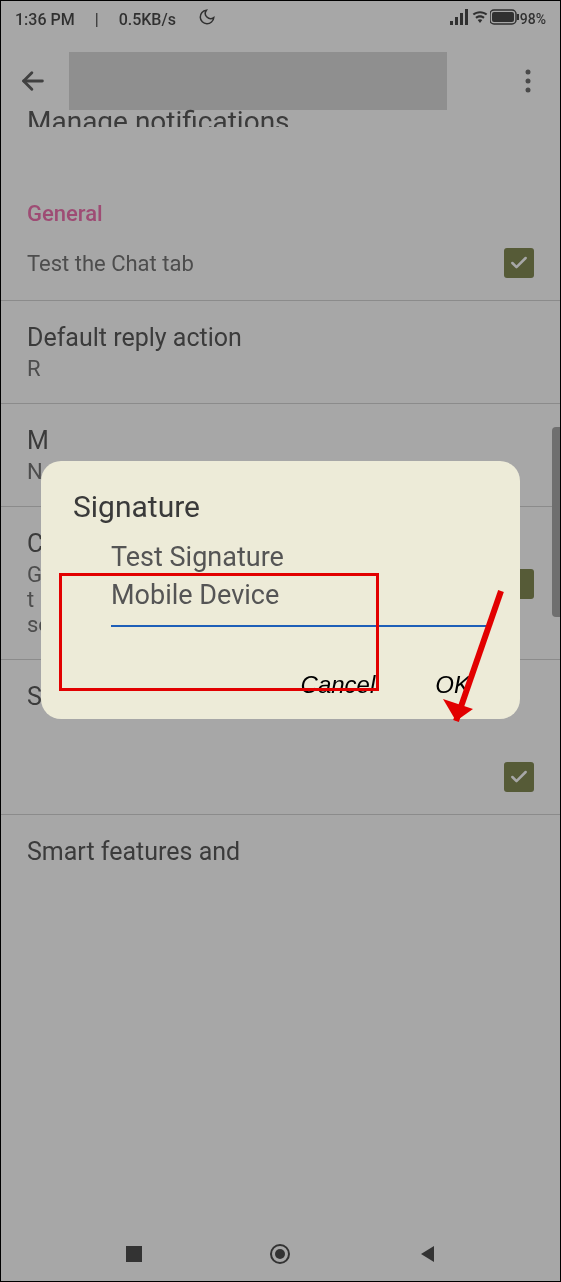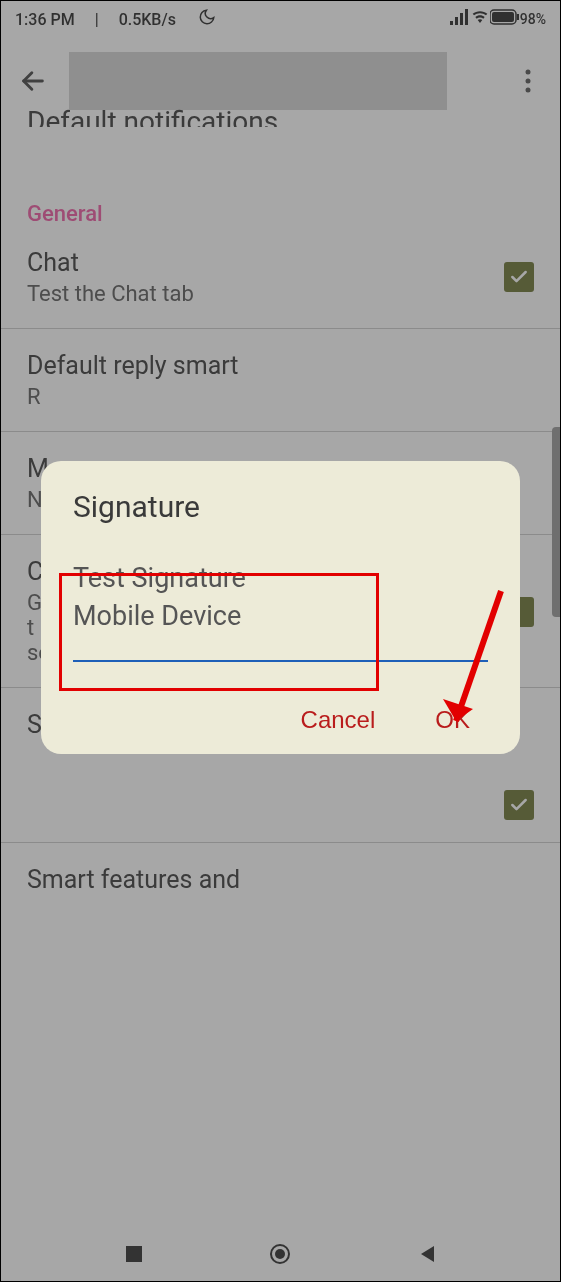--- a/index.html
+++ b/index.html
@@ -106,25 +106,26 @@
       right: 40px;
       top: 460px;
       background: #edebd8;
       border-radius: 20px;
       padding: 28px 32px 20px;
       z-index: 10;
     }
     .dialog-title {
       font-size: 30px;
       color: #3a3a3a;
-      margin-bottom: 36px;
+      margin-bottom: 15px;
     }
     .dialog-input-wrap {
       position: relative;
-      padding-bottom: 16px;
+      padding-bottom: 2px;
+      margin-left: 38px;
     }
     .dialog-input {
       width: 100%;
       border: none;
       background: transparent;
       font-size: 27px;
       color: #555;
       line-height: 1.4;
       font-family: inherit;
       resize: none;
@@ -141,25 +142,26 @@
     }
     .dialog-actions {
       display: flex;
       justify-content: flex-end;
       gap: 60px;
       margin-top: 46px;
       padding-right: 18px;
     }
     .dialog-btn {
       font-size: 24px;
-      color: #b91c1c;
+      color: #000000;
       font-weight: 500;
       background: none;
       border: none;
       cursor: pointer;
+      font-style: italic;
     }
     .annotation-box {
       position: absolute;
       border: 3px solid #e20000;
       pointer-events: none;
       z-index: 20;
     }
     .annotation-arrow {
       position: absolute;
       z-index: 20;
@@ -227,40 +229,39 @@
   <div class="more-btn">
     <svg width="6" height="24" viewBox="0 0 6 24" fill="#444">
         <circle cx="3" cy="3" r="2.5"></circle>
         <circle cx="3" cy="12" r="2.5"></circle>
         <circle cx="3" cy="21" r="2.5"></circle>
       </svg>
   </div>
 </div>
 
 <div class="content">
-  <div class="cut-header" style="transform:translateY(-14px);height:22px;">Default notifications</div>
+  <div class="cut-header" style="transform:translateY(-14px);height:22px;">Manage notifications</div>
 
   <div class="section-label">General</div>
 
   <div class="row">
     <div class="row-text">
-      <div class="title">Chat</div>
       <div class="subtitle">Test the Chat tab</div>
     </div>
     <div class="checkbox">
       <svg width="20" height="20" viewBox="0 0 24 24" fill="none" stroke="#fff" stroke-width="3" stroke-linecap="round" stroke-linejoin="round">
           <polyline points="20 6 9 17 4 12"></polyline>
         </svg>
     </div>
   </div>
   <div class="divider"></div>
 
   <div class="row">
     <div class="row-text">
-      <div class="title">Default reply smart</div>
+      <div class="title">Default reply action</div>
       <div class="subtitle">R</div>
     </div>
   </div>
   <div class="divider"></div>
 
   <div class="row" style="padding-top:22px;padding-bottom:22px;">
     <div class="row-text">
       <div class="title">M</div>
       <div class="subtitle">N</div>
     </div>

